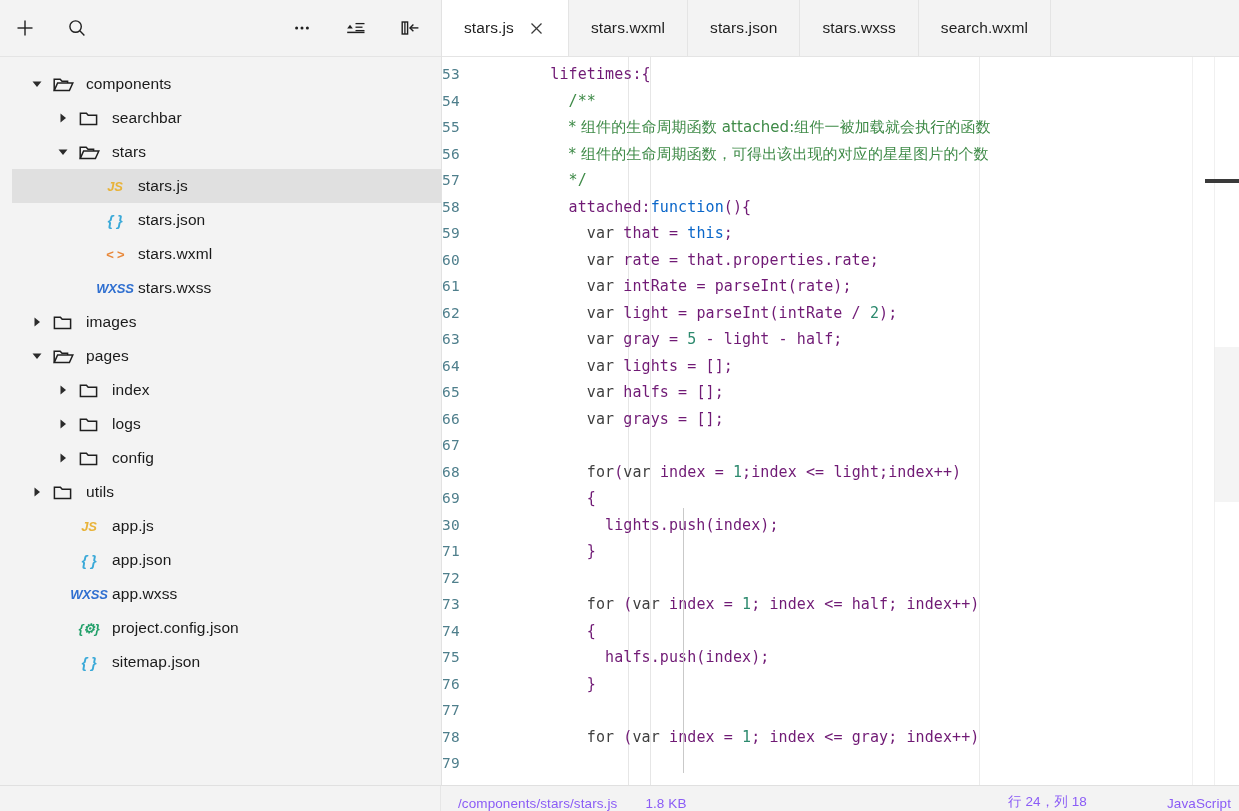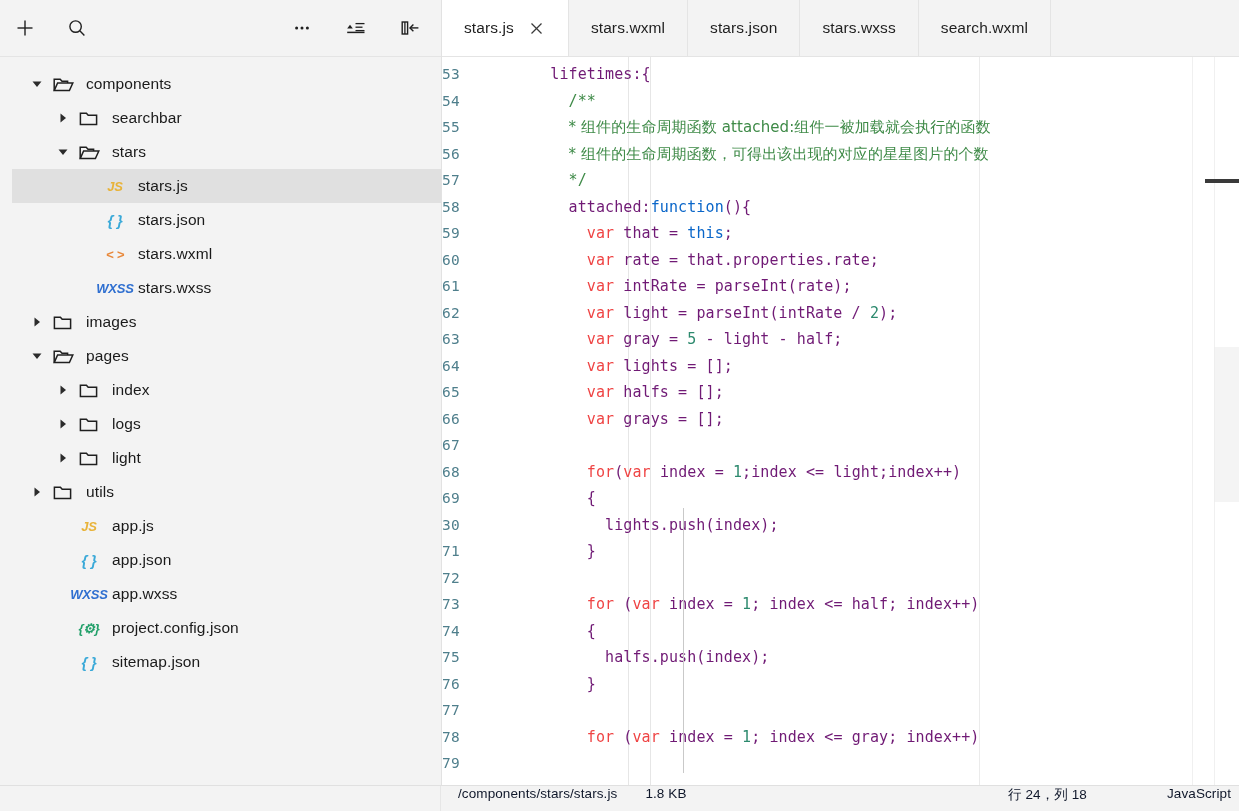--- a/index.html
+++ b/index.html
@@ -211,21 +211,21 @@
     height: 26.5px;
     line-height: 26.5px;
     font-size: 15px;
     color: #1c1c1c;
     white-space: pre;
     padding-left: 12px;
     position: relative;
     letter-spacing: 0.1px;
   }
   .tk-cmt { color: #3e8a47; }
-  .tk-kw  { color: #ef4444; }
+  .tk-kw  { color: #404040; }
   .tk-kw2 { color: #0a66c9; }
   .tk-num { color: #2d8a6e; }
   .tk-plain { color: #701a75; }
   .cjk { font-family: "DejaVu Sans", sans-serif; }
 
   
   .iguide {
     position: absolute;
     width: 1px;
     background: #e6e6e6;
@@ -267,23 +267,23 @@
     background: #f0f0f0;
   }
 
   
   .statusbar {
     height: 26px;
     flex: 0 0 26px;
     background: #f3f3f3;
     border-top: 1px solid #e0e0e0;
     display: flex;
-    align-items: flex-start;
+    align-items: flex-end;
     font-size: 13.5px;
-    color: #0f172a;
+    color: #8b5cf6;
     padding-left: 441px;
     box-sizing: border-box;
     position: relative;
   }
   .sb-item {
     padding: 0 0 0 0;
     white-space: nowrap;
     cursor: default;
     letter-spacing: 0.1px;
   }
@@ -510,21 +510,21 @@
             <div class="twisty">
               <svg width="12" height="12" viewBox="0 0 12 12">
                 <polygon points="3.5,1.5 3.5,10.5 9,6" fill="#2b2b2b"></polygon>
               </svg>
             </div>
             <div class="ficon">
               <svg width="21" height="17" viewBox="0 0 21 17">
                 <path d="M1.4 14.4 V3.2 H7.4 L9.2 5.3 H17.6 V14.4 Z" fill="none" stroke="#1f1f1f" stroke-width="1.5" stroke-linejoin="miter"></path>
               </svg>
             </div>
-            <div class="flabel">light</div>
+            <div class="flabel">config</div>
           </div>
           <div class="tree-row">
             <div style="width: 14px; flex: 0 0 14px;"></div>
             <div class="twisty">
               <svg width="12" height="12" viewBox="0 0 12 12">
                 <polygon points="3.5,1.5 3.5,10.5 9,6" fill="#2b2b2b"></polygon>
               </svg>
             </div>
             <div class="ficon">
               <svg width="21" height="17" viewBox="0 0 21 17">

